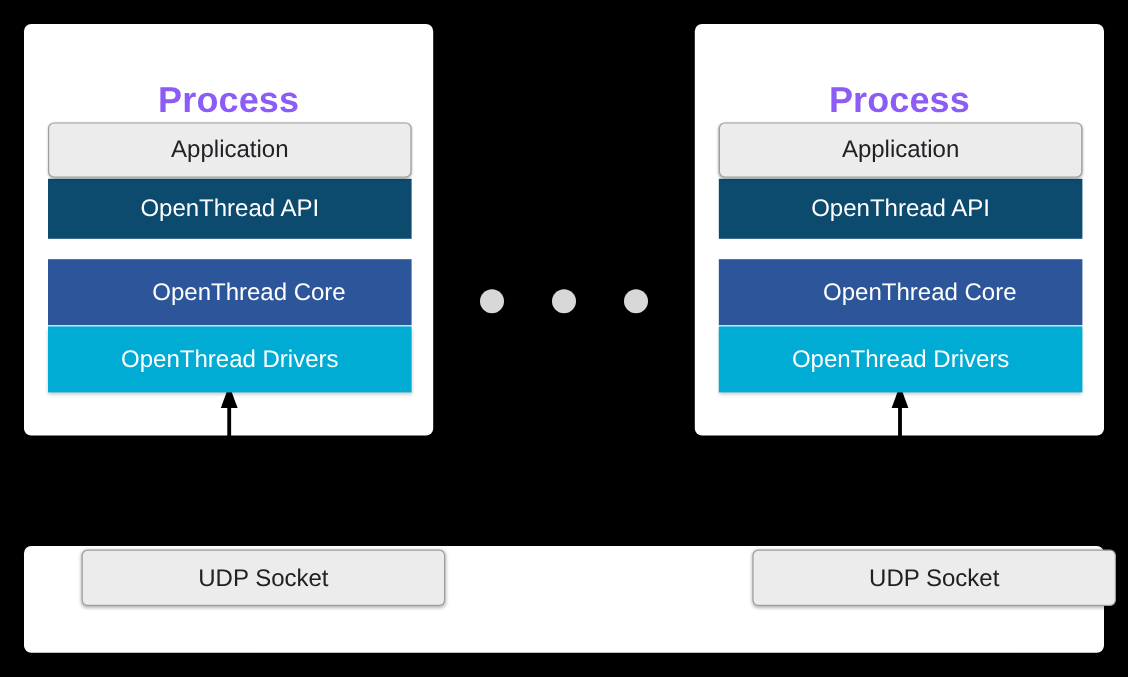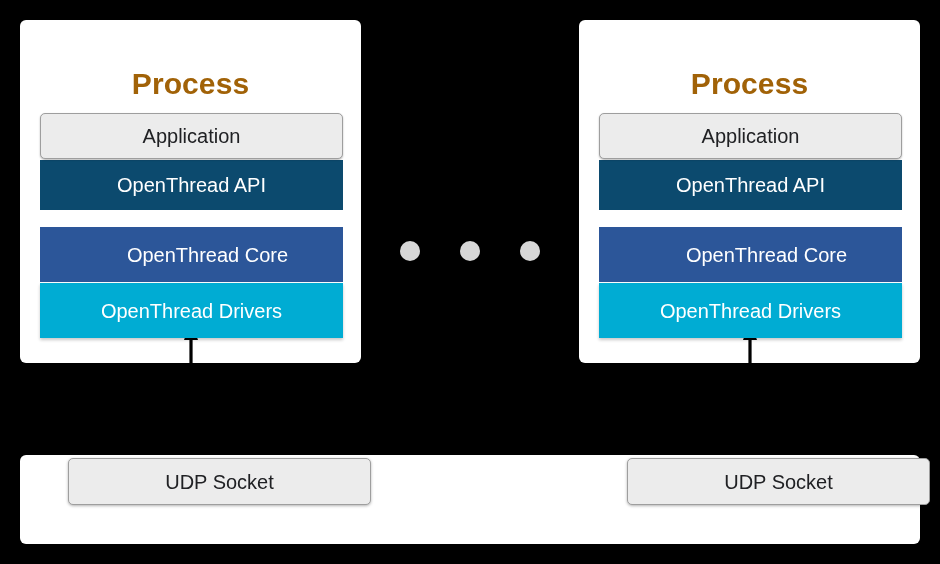--- a/index.html
+++ b/index.html
@@ -35,30 +35,30 @@
   #process-right { left: 579px; }
 
   .process-title {
     position: absolute;
     top: 44px;
     left: 0;
     width: 100%;
     text-align: center;
     font-size: 30px;
     font-weight: bold;
-    color: #a16207;
+    color: #8b5cf6;
     letter-spacing: 0.1px;
     line-height: 40px;
   }
 
   
   .stack {
     position: absolute;
     left: 20px;
-    top: 93px;
+    top: 82px;
     width: 303px;
   }
 
   .layer {
     position: relative;
     box-sizing: border-box;
     width: 303px;
     text-align: center;
     color: #ffffff;
     font-size: 20px;

